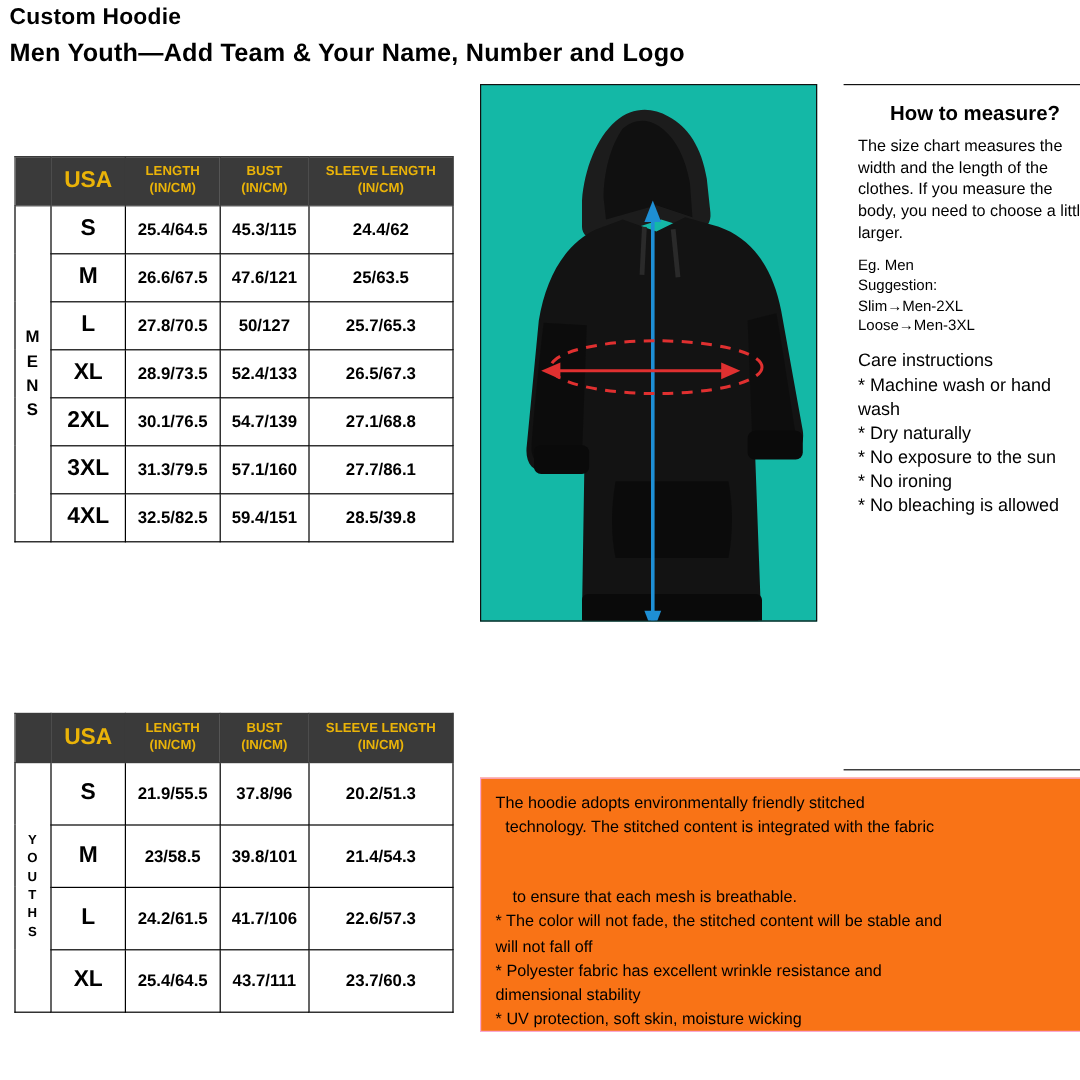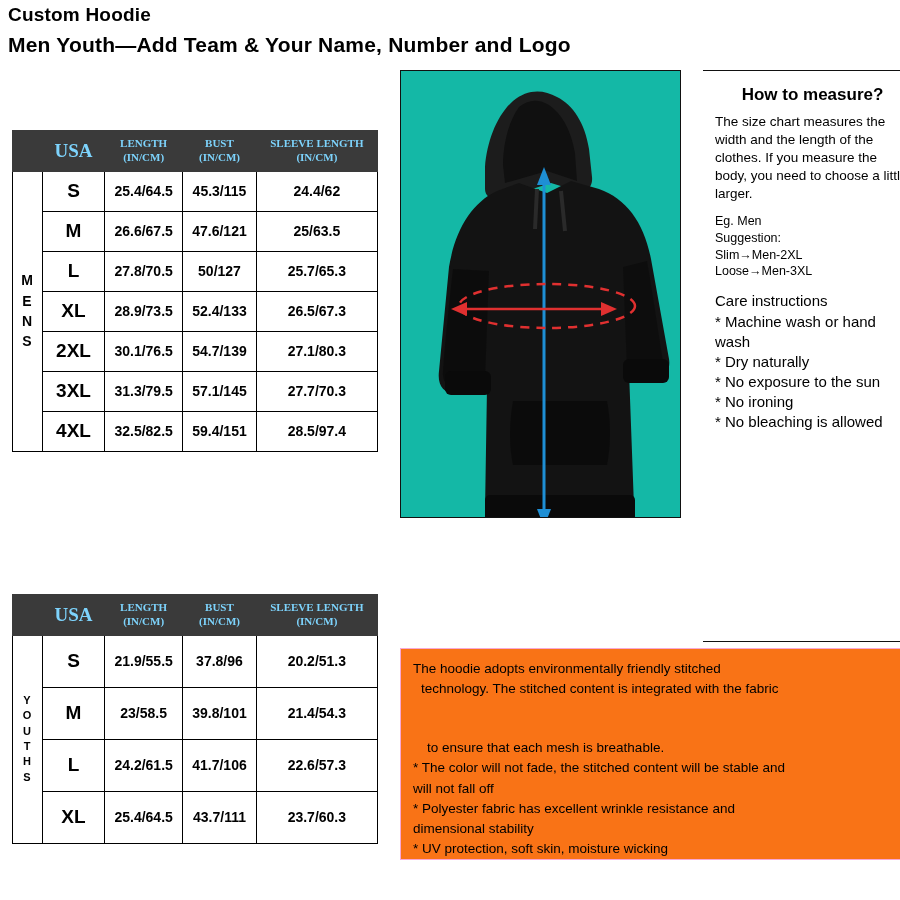--- a/index.html
+++ b/index.html
@@ -33,27 +33,26 @@
     width: 100%;
     background: #fff;
   }
   table.size th, table.size td {
     border: 1px solid #000;
     text-align: center;
     vertical-align: middle;
   }
   table.size thead th {
     background: #3a3a3a;
-    color: #7dd3fc;
+    color: #eab308;
     border-color: #3a3a3a;
     font-size: 11px;
     font-weight: bold;
     line-height: 1.25;
     padding: 6px 2px;
-    font-family: Liberation Serif, serif;
   }
   table.size thead th.usa {
     font-size: 19px;
     font-weight: bold;
   }
   table.size thead th.sideblank {
     background: #3a3a3a;
     border-color: #3a3a3a;
     width: 30px;
   }
@@ -196,33 +195,33 @@
         <tr>
           <td class="sz">XL</td>
           <td class="val">28.9/73.5</td>
           <td class="val">52.4/133</td>
           <td class="val">26.5/67.3</td>
         </tr>
         <tr>
           <td class="sz">2XL</td>
           <td class="val">30.1/76.5</td>
           <td class="val">54.7/139</td>
-          <td class="val">27.1/80.3</td>
+          <td class="val">27.1/68.8</td>
         </tr>
         <tr>
           <td class="sz">3XL</td>
           <td class="val">31.3/79.5</td>
-          <td class="val">57.1/145</td>
-          <td class="val">27.7/70.3</td>
+          <td class="val">57.1/160</td>
+          <td class="val">27.7/86.1</td>
         </tr>
         <tr>
           <td class="sz">4XL</td>
           <td class="val">32.5/82.5</td>
           <td class="val">59.4/151</td>
-          <td class="val">28.5/97.4</td>
+          <td class="val">28.5/39.8</td>
         </tr>
       </tbody>
     </table>
   </div>
 
   <div class="size-block youth">
     <table class="size">
       <thead>
         <tr>
           <th class="sideblank"></th>

